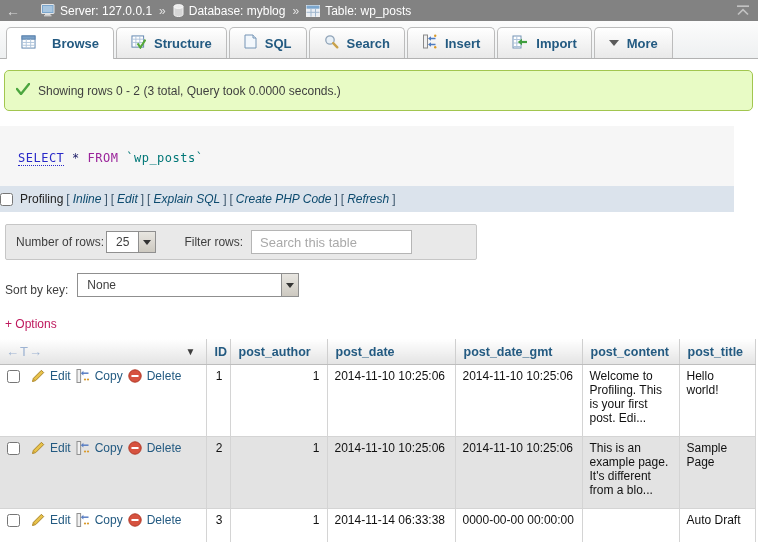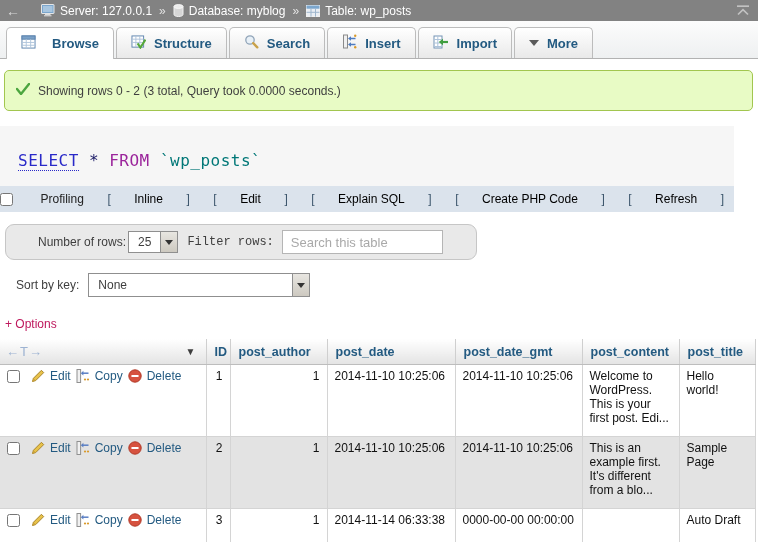--- a/index.html
+++ b/index.html
@@ -18,42 +18,42 @@
   .tabbar { height:38px; background:linear-gradient(#fcfcfc,#eef0f1); border-bottom:1px solid #b2b2b2; display:flex; align-items:flex-end; padding-left:6px; }
   .tab { display:flex; align-items:center; gap:8px; height:31px; padding:0 14px; margin-right:2px; border:1px solid #bcbcbc; border-bottom:none; border-radius:5px 5px 0 0; background:linear-gradient(#ffffff,#e9e9e9); color:#235a81; font-weight:bold; font-size:13px; cursor:pointer; }
   .tab.active { background:#fff; height:32px; margin-bottom:-1px;gap:16px; }
   .tri-down { width:0; height:0; border-left:5px solid transparent; border-right:5px solid transparent; border-top:6px solid #5a5a5a; display:inline-block; }
 
   
   .msg { margin:11px 5px 0 4px; height:41px; background:#e8fbc5; border:1px solid #a2c64f; border-radius:5px; display:flex; align-items:center; gap:8px; padding:0 11px; color:#3f3f3f; }
 
   
   .querywrap { margin-top:15px; width:734px; }
-  .sqlbox { background:#f6f6f6; height:60px; padding:25px 0 0 18px; font-family:"DejaVu Sans Mono", monospace; font-size:16px; letter-spacing:0.5px; }
+  .sqlbox { background:#f6f6f6; height:60px; padding:25px 0 0 18px; font-family:"DejaVu Sans Mono", monospace; font-size:12px; letter-spacing:0.5px; }
   .kw-select { color:#2929c8; border-bottom:1px dotted #2929c8; }
   .sql-star { color:#1a1a66; }
   .kw-from { color:#9b259b; }
   .sql-table { color:#007777; }
-  .profbar { background:#dbe3ec; height:26px; display:flex; align-items:center; justify-content:space-between; padding-right:10px; gap:3px; color:#222; }
+  .profbar { background:#dbe3ec; height:26px; display:flex; align-items:center; justify-content:flex-start; padding-right:10px; gap:3px; color:#222; }
   .profbar input { margin-right:4px; }
   .profbar .br { color:#3c566c; }
-  .profbar a { color:#000000; text-decoration:none; cursor:pointer; }
-
-  
-  .controls { margin:12px 0 0 5px; width:472px; height:36px; background:#e9e9e9; border:1px solid #c6c6c6; border-radius:9px; display:flex; align-items:center; padding-left:32px; color:#3e3e3e; }
+  .profbar a { color:#0c4a6e; text-decoration:none; cursor:pointer;font-style:italic; }
+
+  
+  .controls { margin:12px 0 0 5px; width:472px; height:36px; background:#e9e9e9; border:1px solid #c6c6c6; border-radius:2px; display:flex; align-items:center; padding-left:10px; color:#3e3e3e; }
   .fsel { display:inline-flex; align-items:stretch; background:#fff; border:1px solid #8f8f8f; height:22px; cursor:pointer; }
   .fsel .val { display:flex; align-items:center; padding:0 9px; }
   .fsel .btn { width:17px; background:linear-gradient(#e8e6e1,#cdc9c0); border-left:1px solid #8f8f8f; display:flex; align-items:center; justify-content:center; }
   .fsel .btn .tri { width:0; height:0; border-left:4px solid transparent; border-right:4px solid transparent; border-top:5px solid #333; }
   .controls .fsel { margin-left:2px; }
-  .controls .flabel { margin-left:9px;font-family:Liberation Mono, monospace; }
+  .controls .flabel { margin-left:28px; }
   .filter-input { margin-left:8px; width:161px; height:24px; border:1px solid #b5b5b5; padding:0 8px; font-family:"Liberation Sans",sans-serif; font-size:13px; color:#333; }
   .filter-input::placeholder { color:#a9a9a9; }
 
-  .sortrow { margin:13px 0 0 16px; display:flex; align-items:center; color:#3e3e3e; }
+  .sortrow { margin:13px 0 0 5px; display:flex; align-items:flex-end; color:#3e3e3e; }
   .sortrow .fsel { margin-left:9px; width:222px; height:24px; }
   .sortrow .fsel .val { flex:1; }
 
   .options-link { display:inline-block; margin:20px 0 8px 5px; color:#be185d; text-decoration:none; cursor:pointer; }
 
   
   table.results { border-collapse:collapse; table-layout:fixed; width:755px; }
   .results th { background:linear-gradient(#ffffff,#e4e4e4); border-right:1px solid #cfcfcf; border-bottom:1px solid #bdbdbd; color:#235a81; font-weight:bold; font-size:12.5px; text-align:left; padding:5px 8px; height:25px; }
   .results th.actions-h { padding:5px 6px; }
   .results td { border-right:1px solid #d4d4d4; border-bottom:1px solid #d4d4d4; padding:4px 7px; vertical-align:top; font-size:12px; color:#111; }
@@ -123,20 +123,27 @@
     </div>
     <div class="tab">
       <span><svg width="15" height="14" viewBox="0 0 16 15">
             <rect x="1" y="1" width="12.5" height="12" fill="#fff" stroke="#5b82ad"></rect>
             <path d="M1 4.5h12.5M1 8h12.5M5.2 1v12M9.4 1v12" stroke="#aec4da"></path>
             <path d="M7 9l3 4.5 5.5-8.5" stroke="#57a839" stroke-width="2.2" fill="none"></path>
           </svg></span>
       <span>Structure</span>
     </div>
     <div class="tab">
+      <span><svg width="13" height="15" viewBox="0 0 13 15">
+            <path d="M1 1h8l3 3v10H1z" fill="#f2f7fc" stroke="#7494b5"></path>
+            <path d="M9 1v3h3" fill="#dce8f2" stroke="#7494b5"></path>
+          </svg></span>
+      <span>SQL</span>
+    </div>
+    <div class="tab">
       <span><svg width="15" height="15" viewBox="0 0 15 15">
             <circle cx="6" cy="6" r="4.2" fill="#e8f0f7" stroke="#90a4b8" stroke-width="1.3"></circle>
             <line x1="9.2" y1="9.2" x2="13.3" y2="13.3" stroke="#c9a24b" stroke-width="2.4" stroke-linecap="round"></line>
           </svg></span>
       <span>Search</span>
     </div>
     <div class="tab">
       <span><svg width="15" height="15" viewBox="0 0 15 15">
             <rect x="1.5" y="1" width="4" height="13" fill="#f0f0f0" stroke="#8a8a8a"></rect>
             <path d="M13.5 4.5H8.5M13.5 10.5H8.5" stroke="#4f7cc0" stroke-width="1.6"></path>
@@ -278,21 +285,21 @@
                   <rect x="3.2" y="5.9" width="7.6" height="2.2" rx="1.1" fill="#fff"></rect>
                 </svg>
               </span>
           <a>Delete</a>
         </span>
       </td>
       <td class="num">1</td>
       <td class="num">1</td>
       <td class="dt">2014-11-10 10:25:06</td>
       <td class="dt">2014-11-10 10:25:06</td>
-      <td>Welcome to WordPress. This is your first post. Edi...</td>
+      <td>Welcome to Profiling. This is your first post. Edi...</td>
       <td>Hello world!</td>
     </tr>
 
     <tr class="data-row r-even">
       <td>
         <span class="rowactions">
           <input type="checkbox" style="">
           <span class="aicon">
                 <svg width="14" height="14" viewBox="0 0 14 14">
                   <path d="M1.5 12.5l.9-3.2 8-8 2.3 2.3-8 8z" fill="#e8c24a" stroke="#a8852c"></path>
@@ -316,21 +323,21 @@
                   <rect x="3.2" y="5.9" width="7.6" height="2.2" rx="1.1" fill="#fff"></rect>
                 </svg>
               </span>
           <a>Delete</a>
         </span>
       </td>
       <td class="num">2</td>
       <td class="num">1</td>
       <td class="dt">2014-11-10 10:25:06</td>
       <td class="dt">2014-11-10 10:25:06</td>
-      <td>This is an example first. It's different from a blo...</td>
+      <td>This is an example page. It's different from a blo...</td>
       <td>Sample Page</td>
     </tr>
 
     <tr class="data-row r-odd">
       <td>
         <span class="rowactions">
           <input type="checkbox" style="">
           <span class="aicon">
                 <svg width="14" height="14" viewBox="0 0 14 14">
                   <path d="M1.5 12.5l.9-3.2 8-8 2.3 2.3-8 8z" fill="#e8c24a" stroke="#a8852c"></path>

